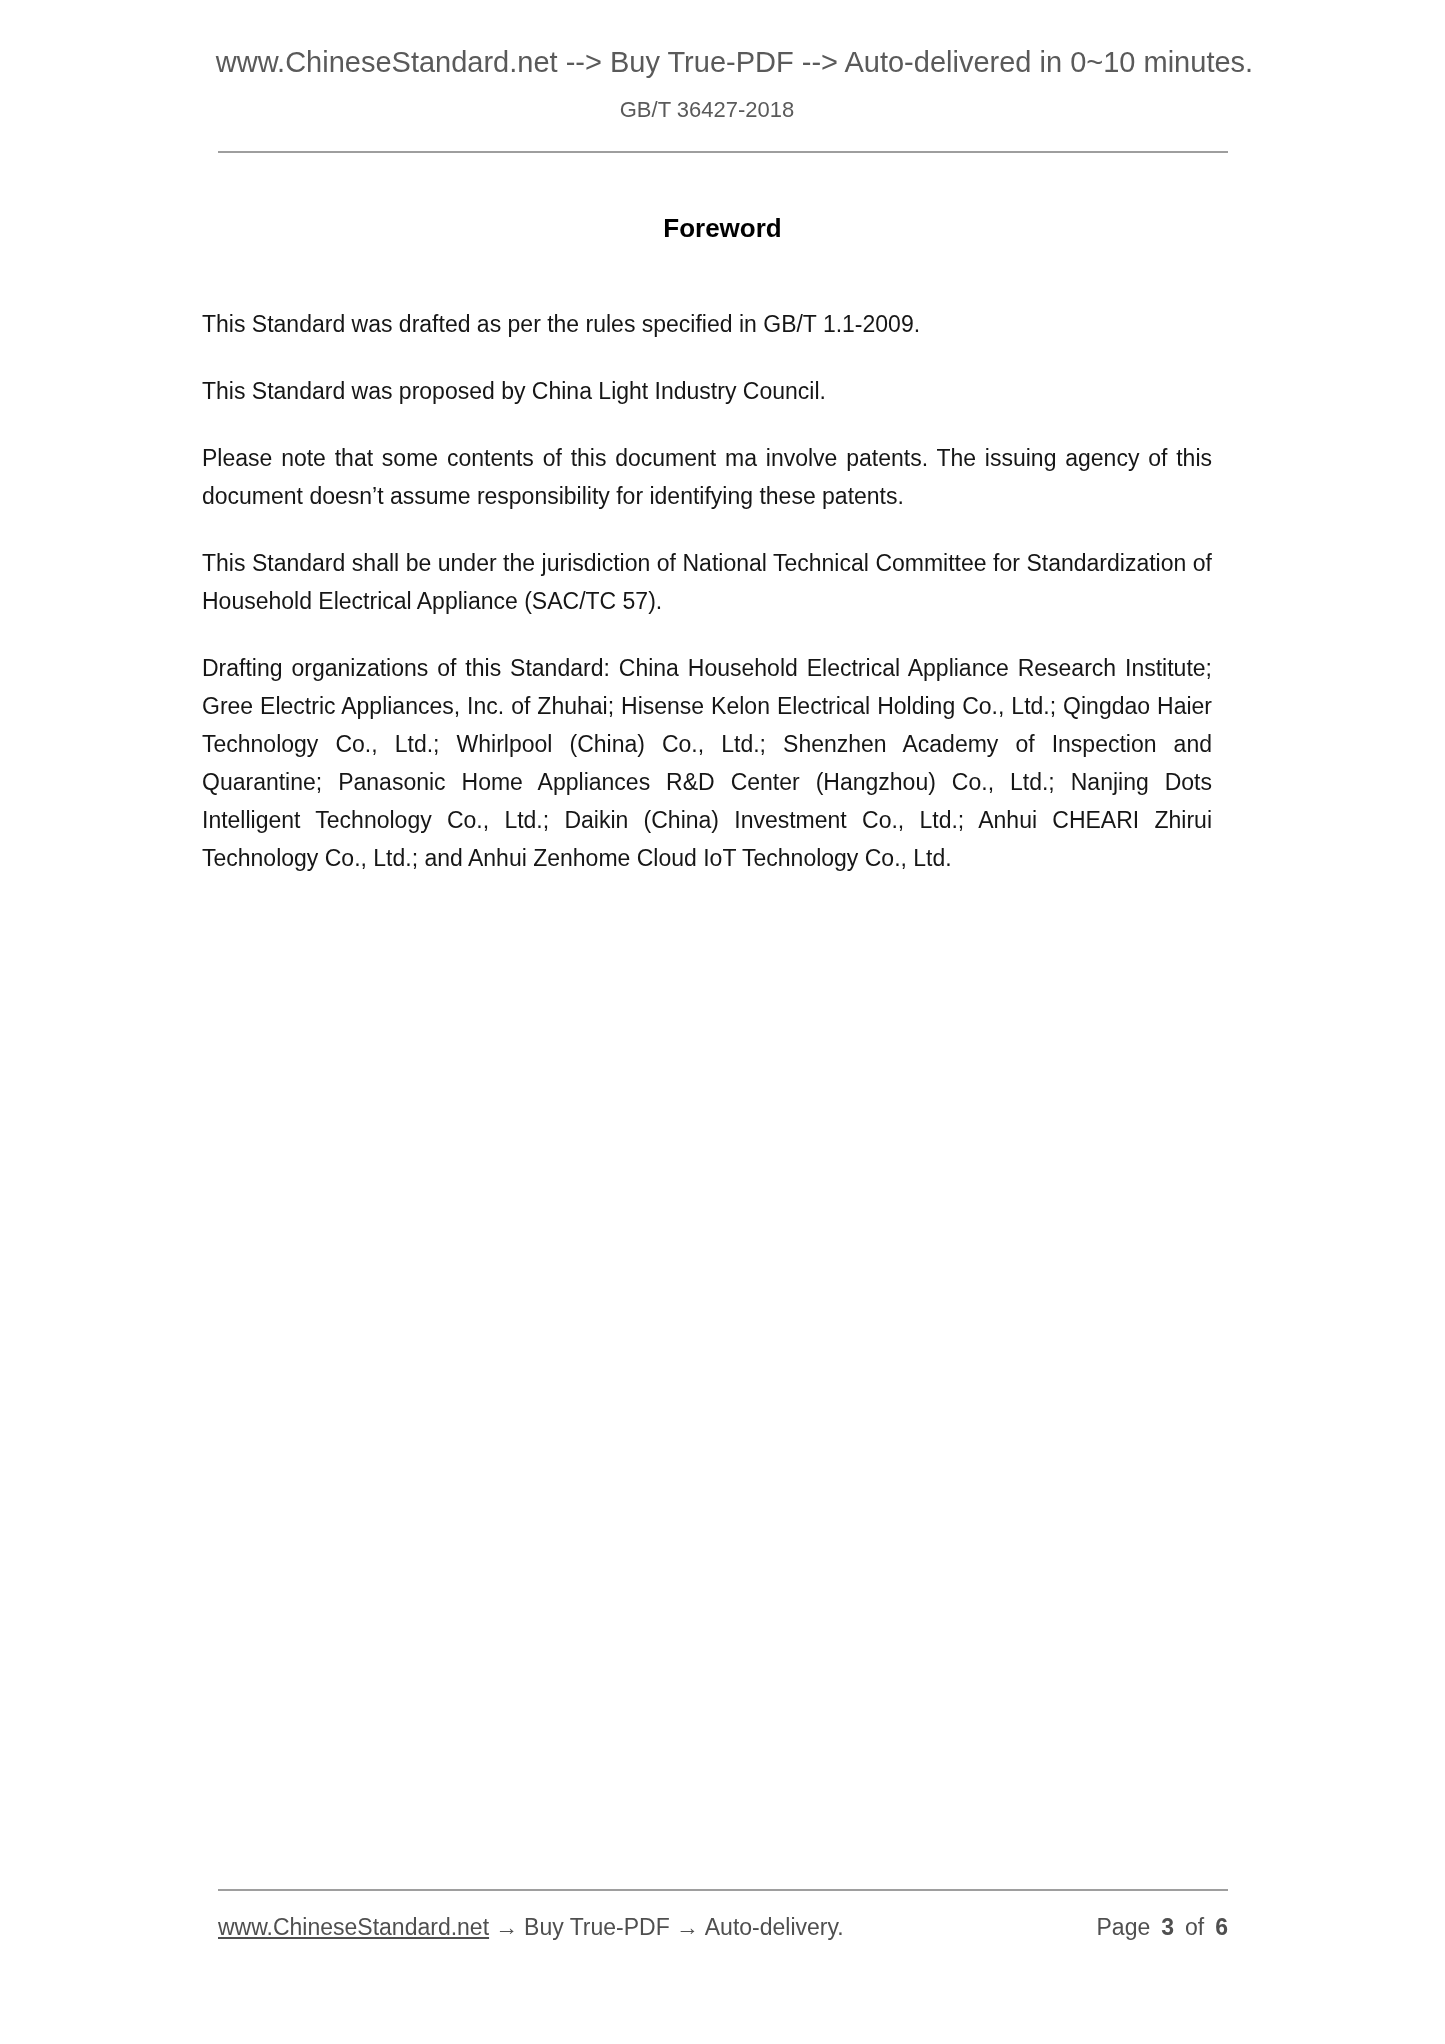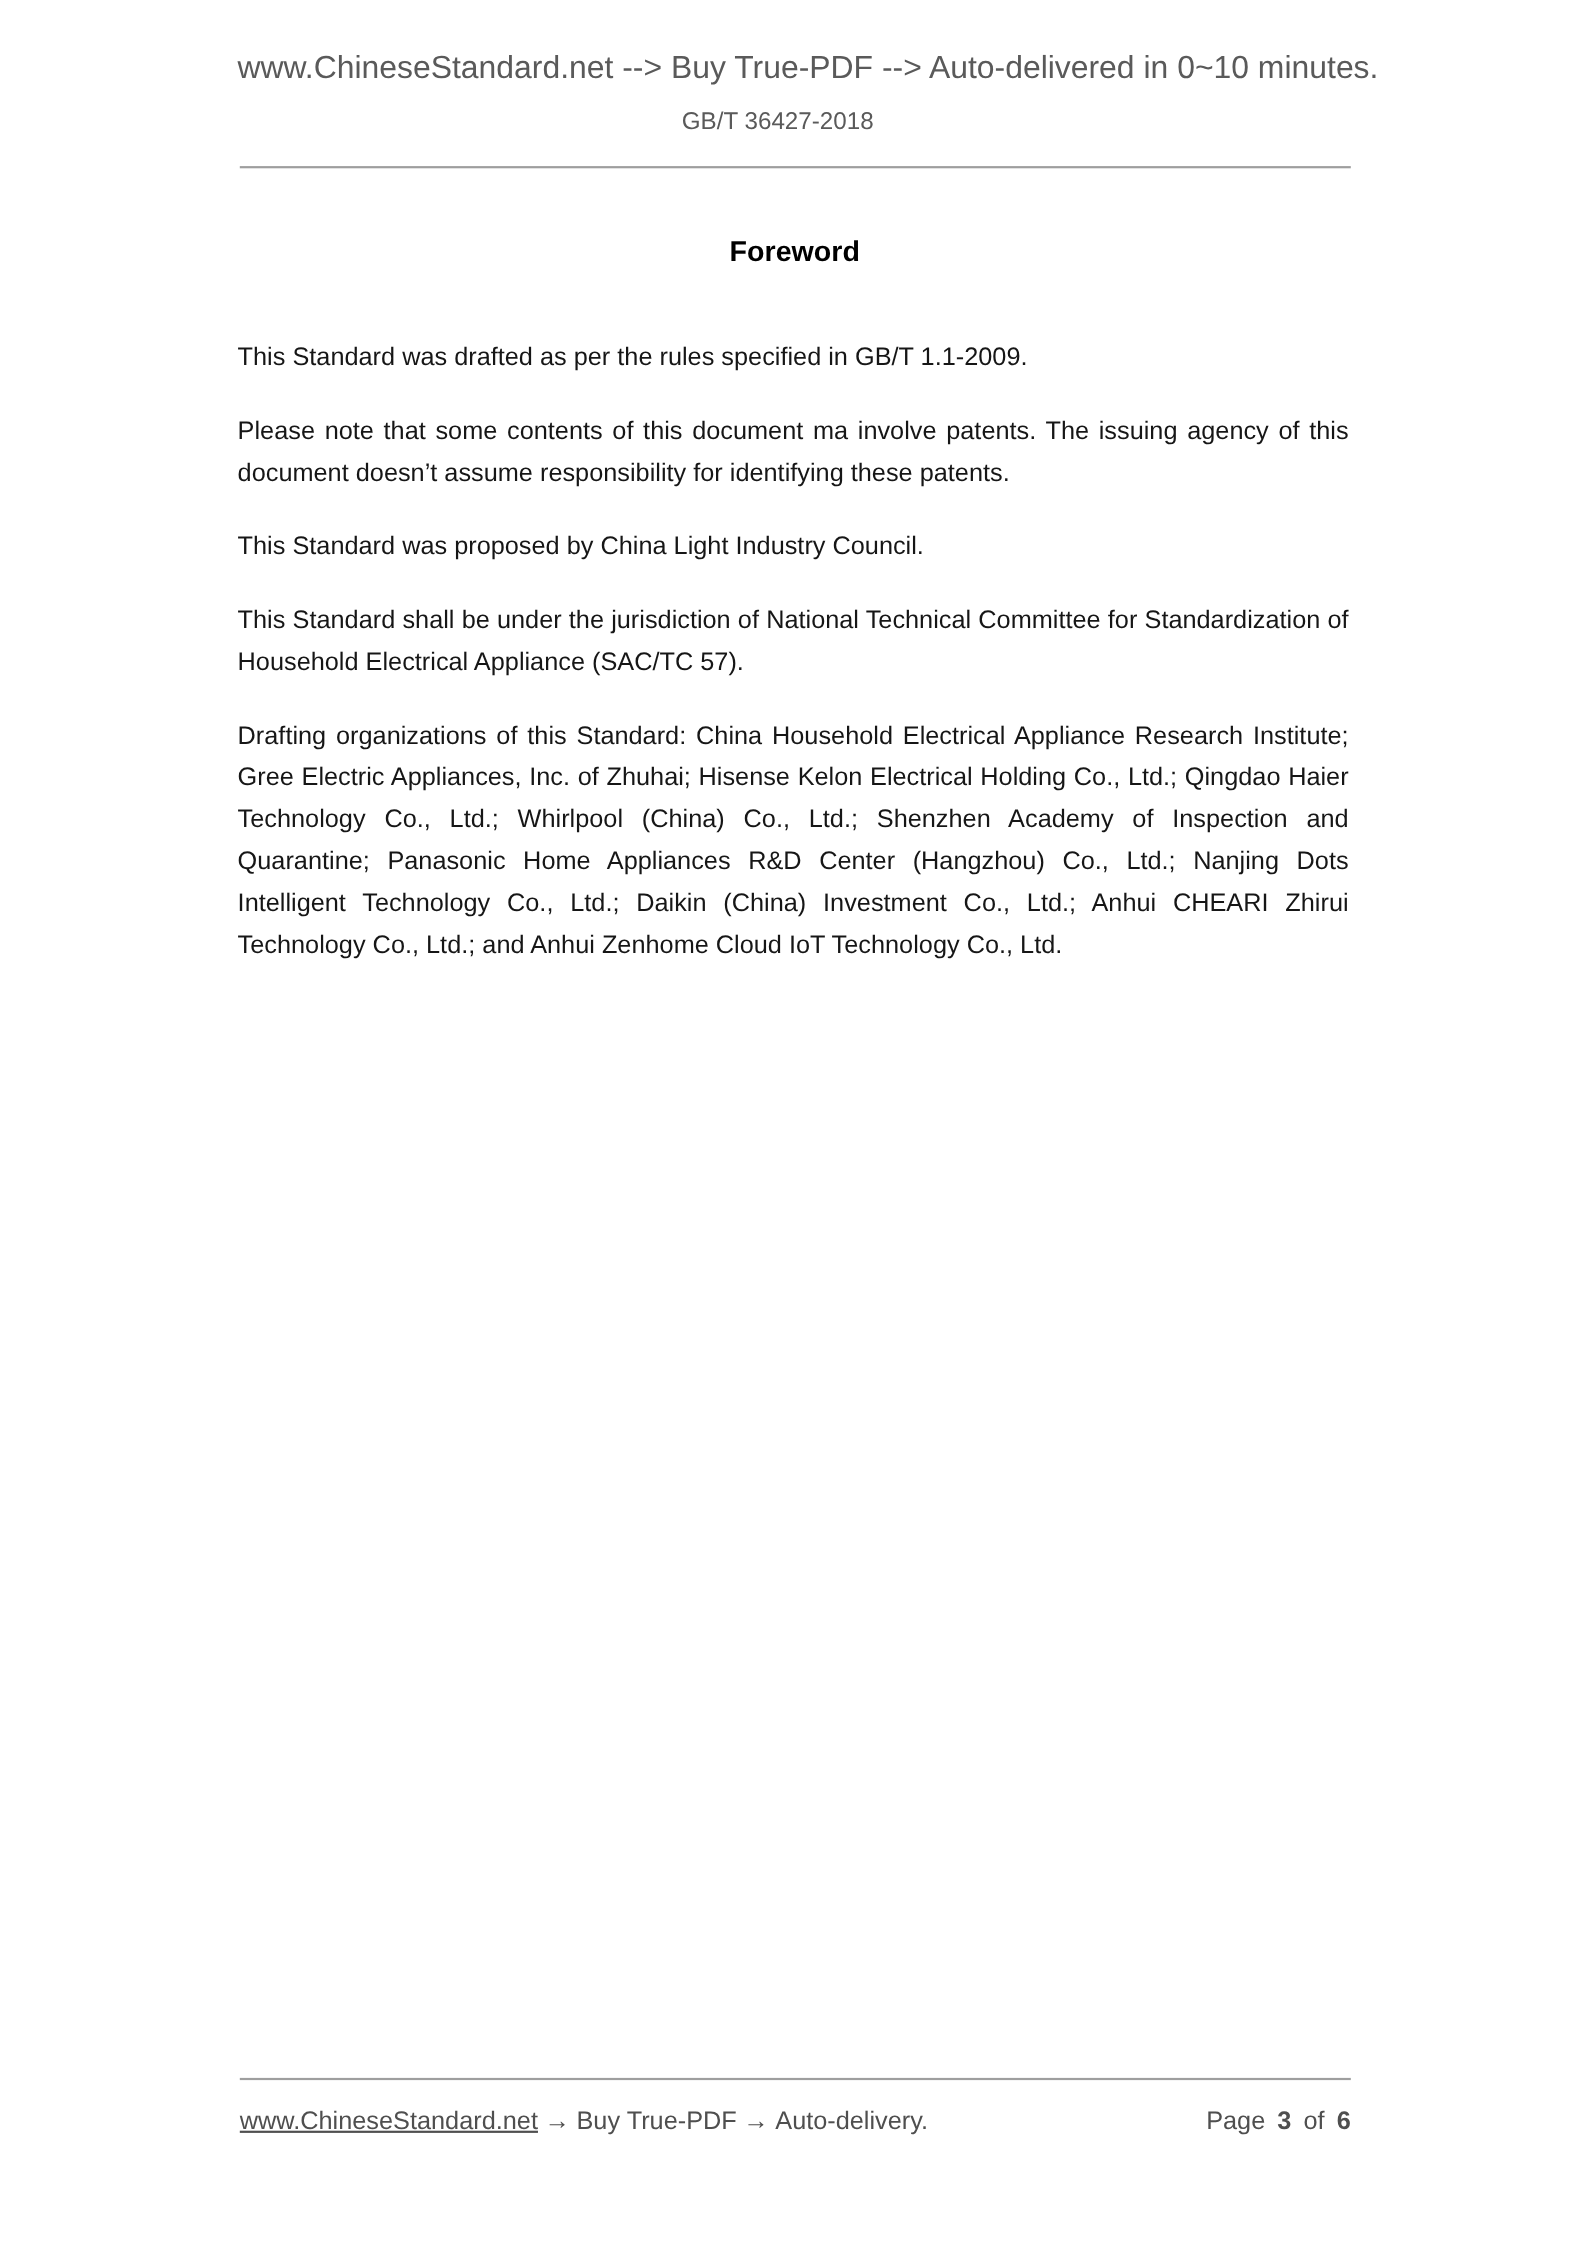--- a/index.html
+++ b/index.html
@@ -56,21 +56,21 @@
     margin: 0;
     text-align: center;
     font-size: 26px;
     line-height: 44px;
     font-weight: bold;
     color: #000000;
   }
   .content {
     position: absolute;
     top: 305px;
-    left: 216px;
+    left: 202px;
     width: 1010px;
   }
   .content p {
     margin: 0 0 29px 0;
     font-size: 23px;
     line-height: 38px;
     color: #161616;
     text-align: justify;
   }
 
@@ -115,22 +115,22 @@
 <div class="page">
 
   <div class="header-tagline">www.ChineseStandard.net --&gt; Buy True-PDF --&gt; Auto-delivered in 0~10 minutes.</div>
   <div class="header-doc-number">GB/T 36427-2018</div>
   <div class="rule rule-top"></div>
 
   <h1 class="doc-title">Foreword</h1>
 
   <div class="content">
     <p>This Standard was drafted as per the rules specified in GB/T 1.1-2009.</p>
+    <p>This Standard was proposed by China Light Industry Council.</p>
     <p>Please note that some contents of this document ma involve patents. The issuing agency of this document doesn’t assume responsibility for identifying these patents.</p>
-    <p>This Standard was proposed by China Light Industry Council.</p>
     <p>This Standard shall be under the jurisdiction of National Technical Committee for Standardization of Household Electrical Appliance (SAC/TC 57).</p>
     <p>Drafting organizations of this Standard: China Household Electrical Appliance Research Institute; Gree Electric Appliances, Inc. of Zhuhai; Hisense Kelon Electrical Holding Co., Ltd.; Qingdao Haier Technology Co., Ltd.; Whirlpool (China) Co., Ltd.; Shenzhen Academy of Inspection and Quarantine; Panasonic Home Appliances R&amp;D Center (Hangzhou) Co., Ltd.; Nanjing Dots Intelligent Technology Co., Ltd.; Daikin (China) Investment Co., Ltd.; Anhui CHEARI Zhirui Technology Co., Ltd.; and Anhui Zenhome Cloud IoT Technology Co., Ltd.</p>
   </div>
 
   <div class="rule rule-bottom"></div>
 
   <div class="footer-row">
     <div class="footer-left">
       <span class="footer-link">www.ChineseStandard.net</span>
       <span>→</span>

